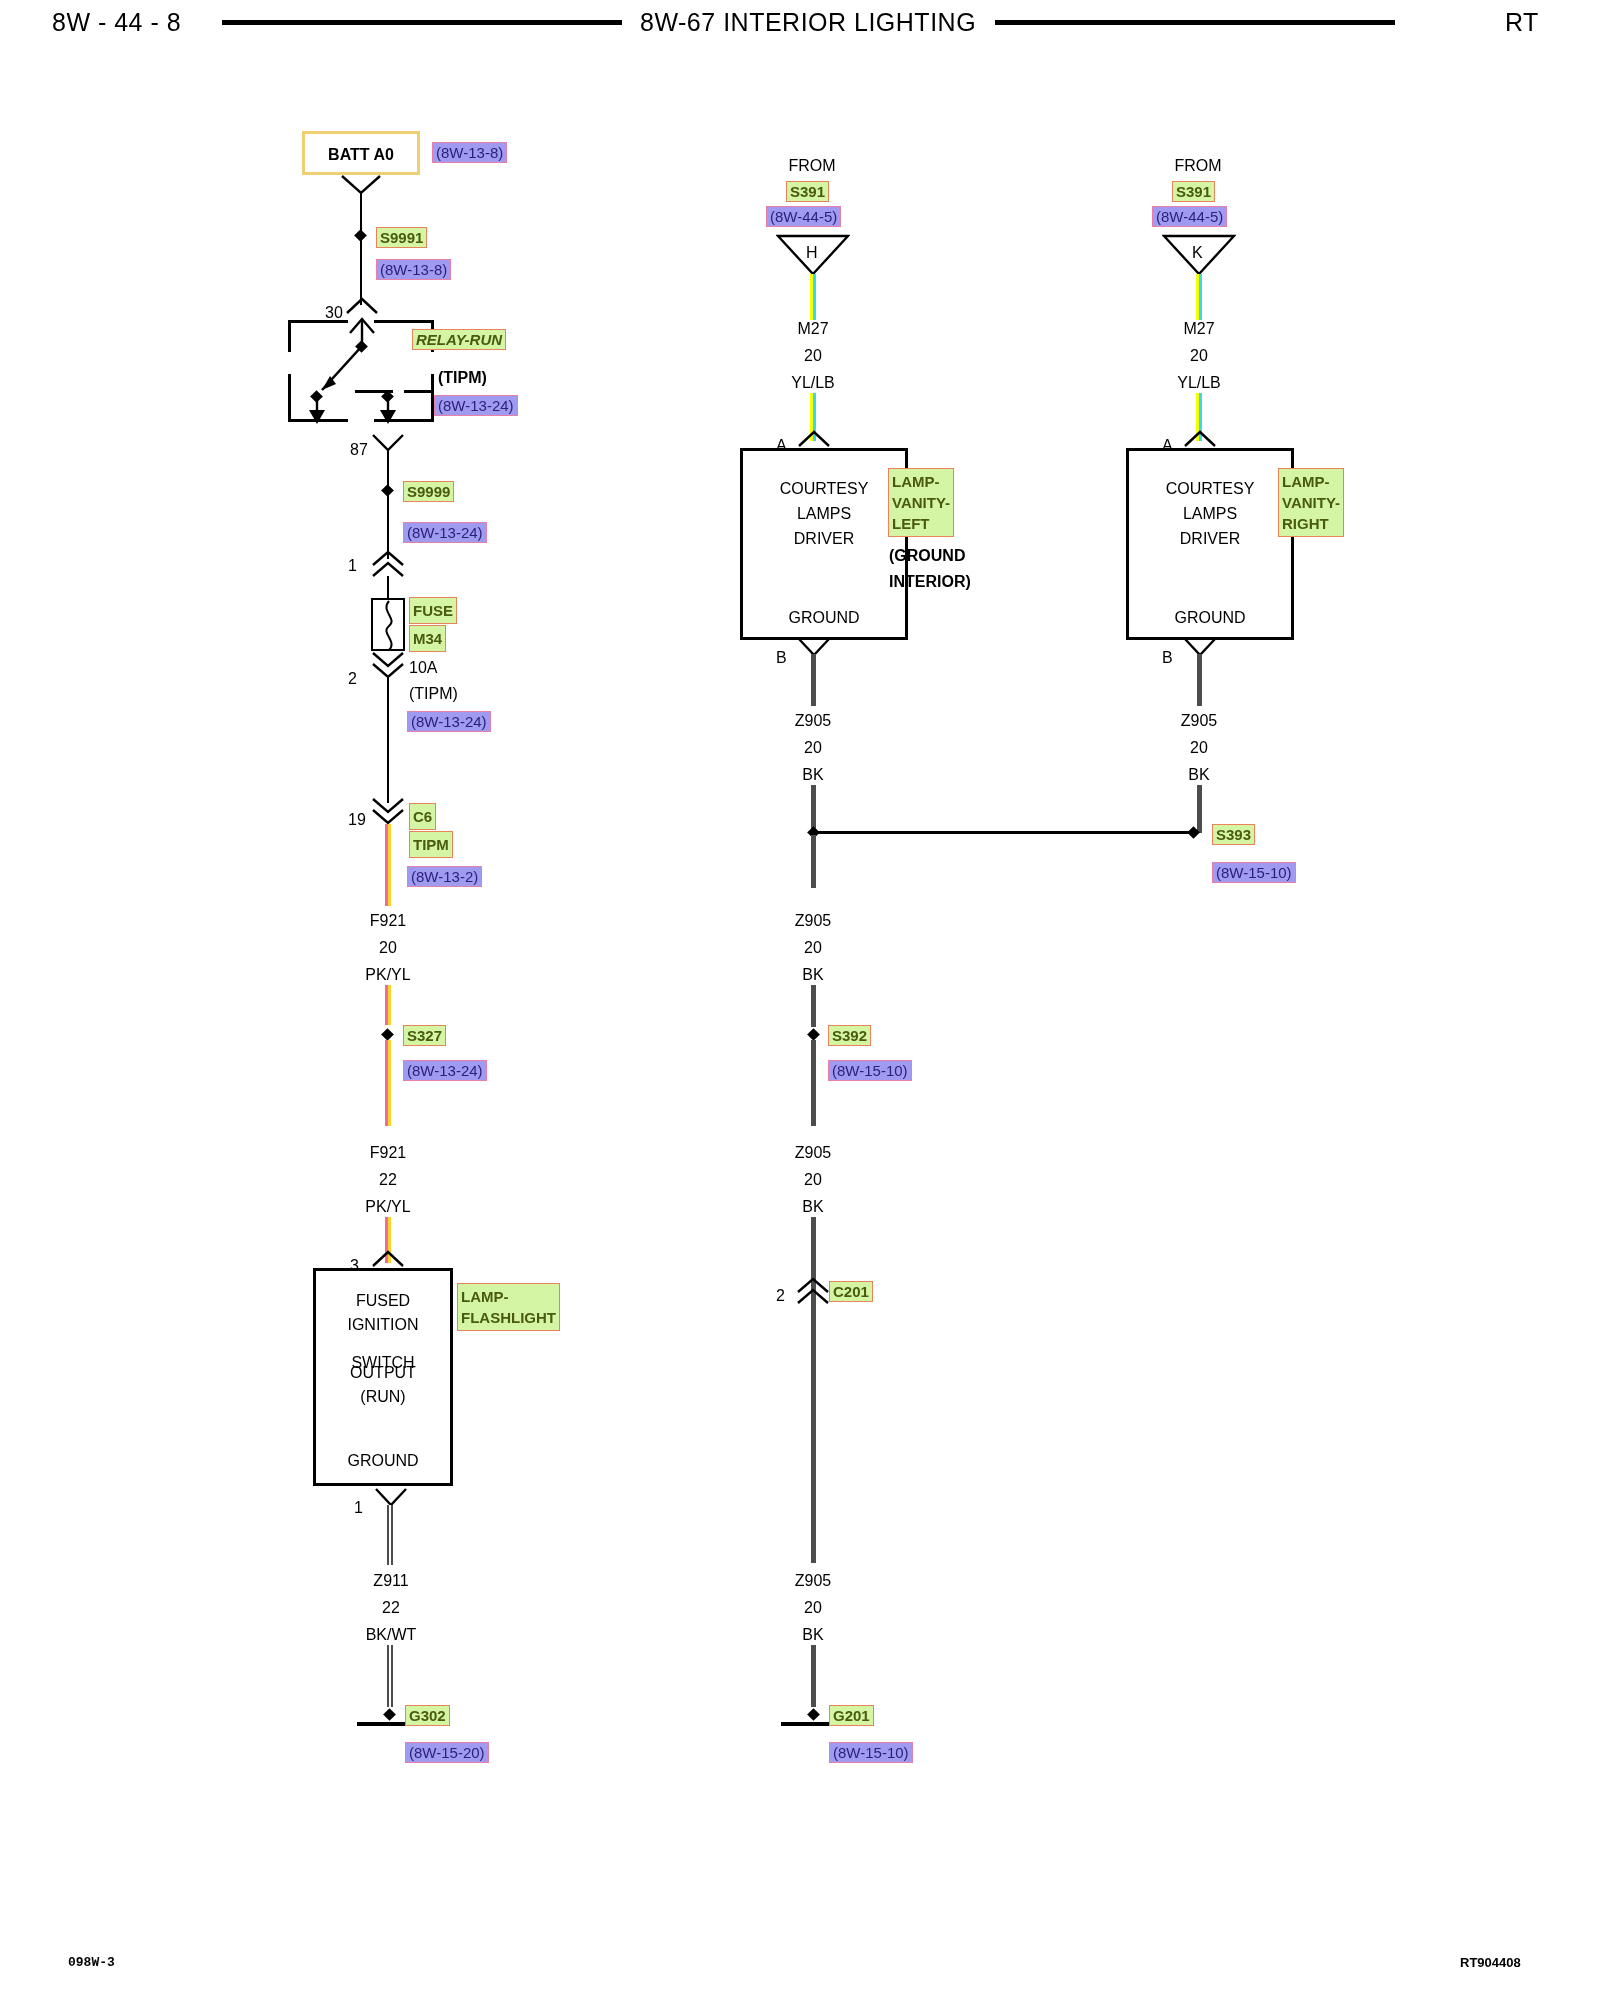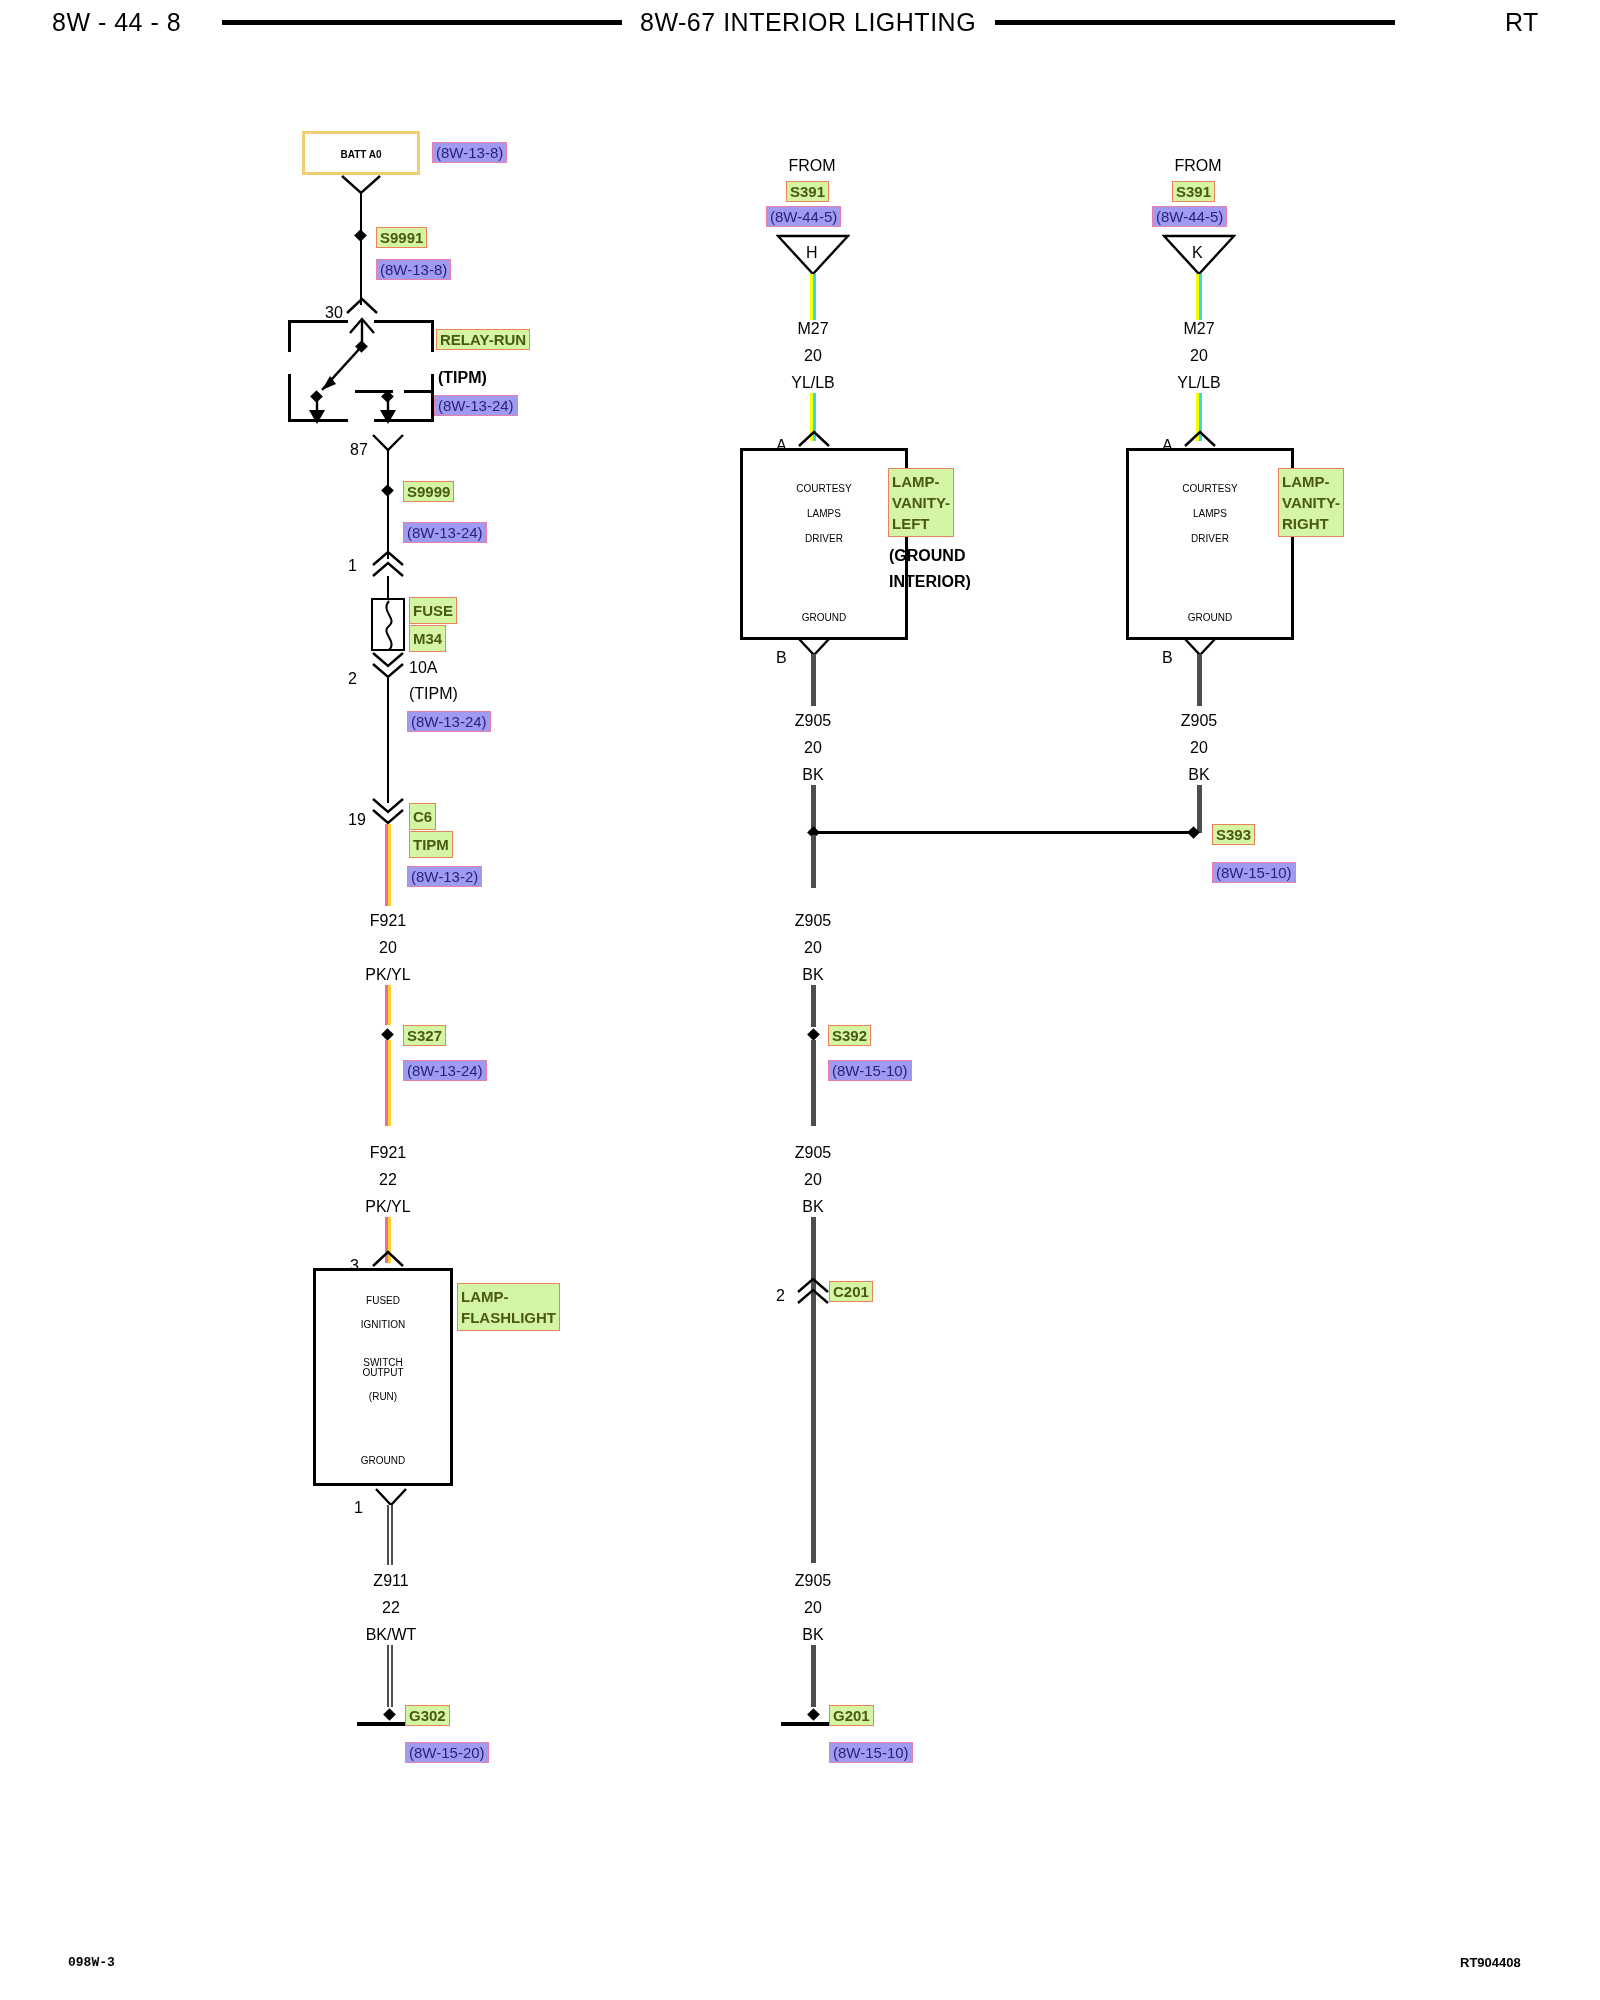--- a/index.html
+++ b/index.html
@@ -23,21 +23,21 @@
   .chip{position:absolute;white-space:nowrap;font-size:15px;line-height:17px;padding:1px 3px;
         border:1px solid #e8835a;box-sizing:border-box;}
   .chip-green{background:#d4f5a3;color:#4a5a11;font-weight:bold;}
   .chip-blue{background:#9f9bf0;color:#2b1f7a;font-weight:bold;border-color:#e87fa8;}
   .chip-blue.plain{font-weight:normal;}
   .chip-multi{position:absolute;background:#d4f5a3;color:#4a5a11;font-weight:bold;font-size:15px;
               line-height:21px;padding:2px 3px;border:1px solid #e8835a;box-sizing:border-box;white-space:pre;}
   
   .box{position:absolute;border:3px solid #000;background:#fff;box-sizing:border-box;}
   .box-batt{position:absolute;border:3px solid #f0cf72;background:#fff;box-sizing:border-box;}
-  .box-label{position:absolute;width:100%;text-align:center;font-size:10px;line-height:19px;}
+  .box-label{position:absolute;width:100%;text-align:center;font-size:16px;line-height:19px;}
   
   .w{position:absolute;}
   .w-blk{background:#000;width:2px;}
   .w-gry{background:#4d4d4d;width:5px;}
   .w-pkyl{width:6px;background:linear-gradient(to right,#f06a9b 0 50%,#ffd42a 50% 100%);}
   .w-ylb{width:6px;background:linear-gradient(to right,#f6ff00 0 50%,#37d8ee 50% 100%);}
   .w-bkwt{width:6px;background:linear-gradient(to right,#4d4d4d 0 38%,#ffffff 38% 62%,#4d4d4d 62% 100%);}
   .hline{position:absolute;background:#000;height:3px;}
   
   .dot{position:absolute;width:9px;height:9px;background:#000;transform:rotate(45deg);}
@@ -112,21 +112,21 @@
     <line x1="12" y1="0" x2="12" y2="24" stroke="#000" stroke-width="2.4"></line>
     <polygon points="12,28 4,14 20,14" fill="#000"></polygon>
   </svg>
 
   <div class="dot" style="left:383px;top:392px;"></div>
   <svg class="abs" style="left:376px;top:396px;" width="24" height="28">
     <line x1="12" y1="0" x2="12" y2="24" stroke="#000" stroke-width="2.4"></line>
     <polygon points="12,28 4,14 20,14" fill="#000"></polygon>
   </svg>
 </div>
-<div class="chip chip-green" style="left:436px;top:329px;">RELAY-RUN</div>
+<div class="chip chip-green" style="left:412px;top:329px;font-style:italic;">RELAY-RUN</div>
 <div class="t bold" style="left:438px;top:370px;">(TIPM)</div>
 <div class="chip chip-blue plain" style="left:434px;top:395px;">(8W-13-24)</div>
 
 <div class="t" style="left:350px;top:442px;text-align:center;">87</div>
 <svg class="abs" style="left:371px;top:434px;" width="34" height="18">
   <polyline points="2,1 17,16 32,1" fill="none" stroke="#000" stroke-width="2.4"></polyline>
 </svg>
 <div class="w w-blk" style="left:387px;top:450px;height:40px;"></div>
 <div class="dot" style="left:383px;top:486px;"></div>
 <div class="chip chip-green" style="left:403px;top:481px;">S9999</div>

